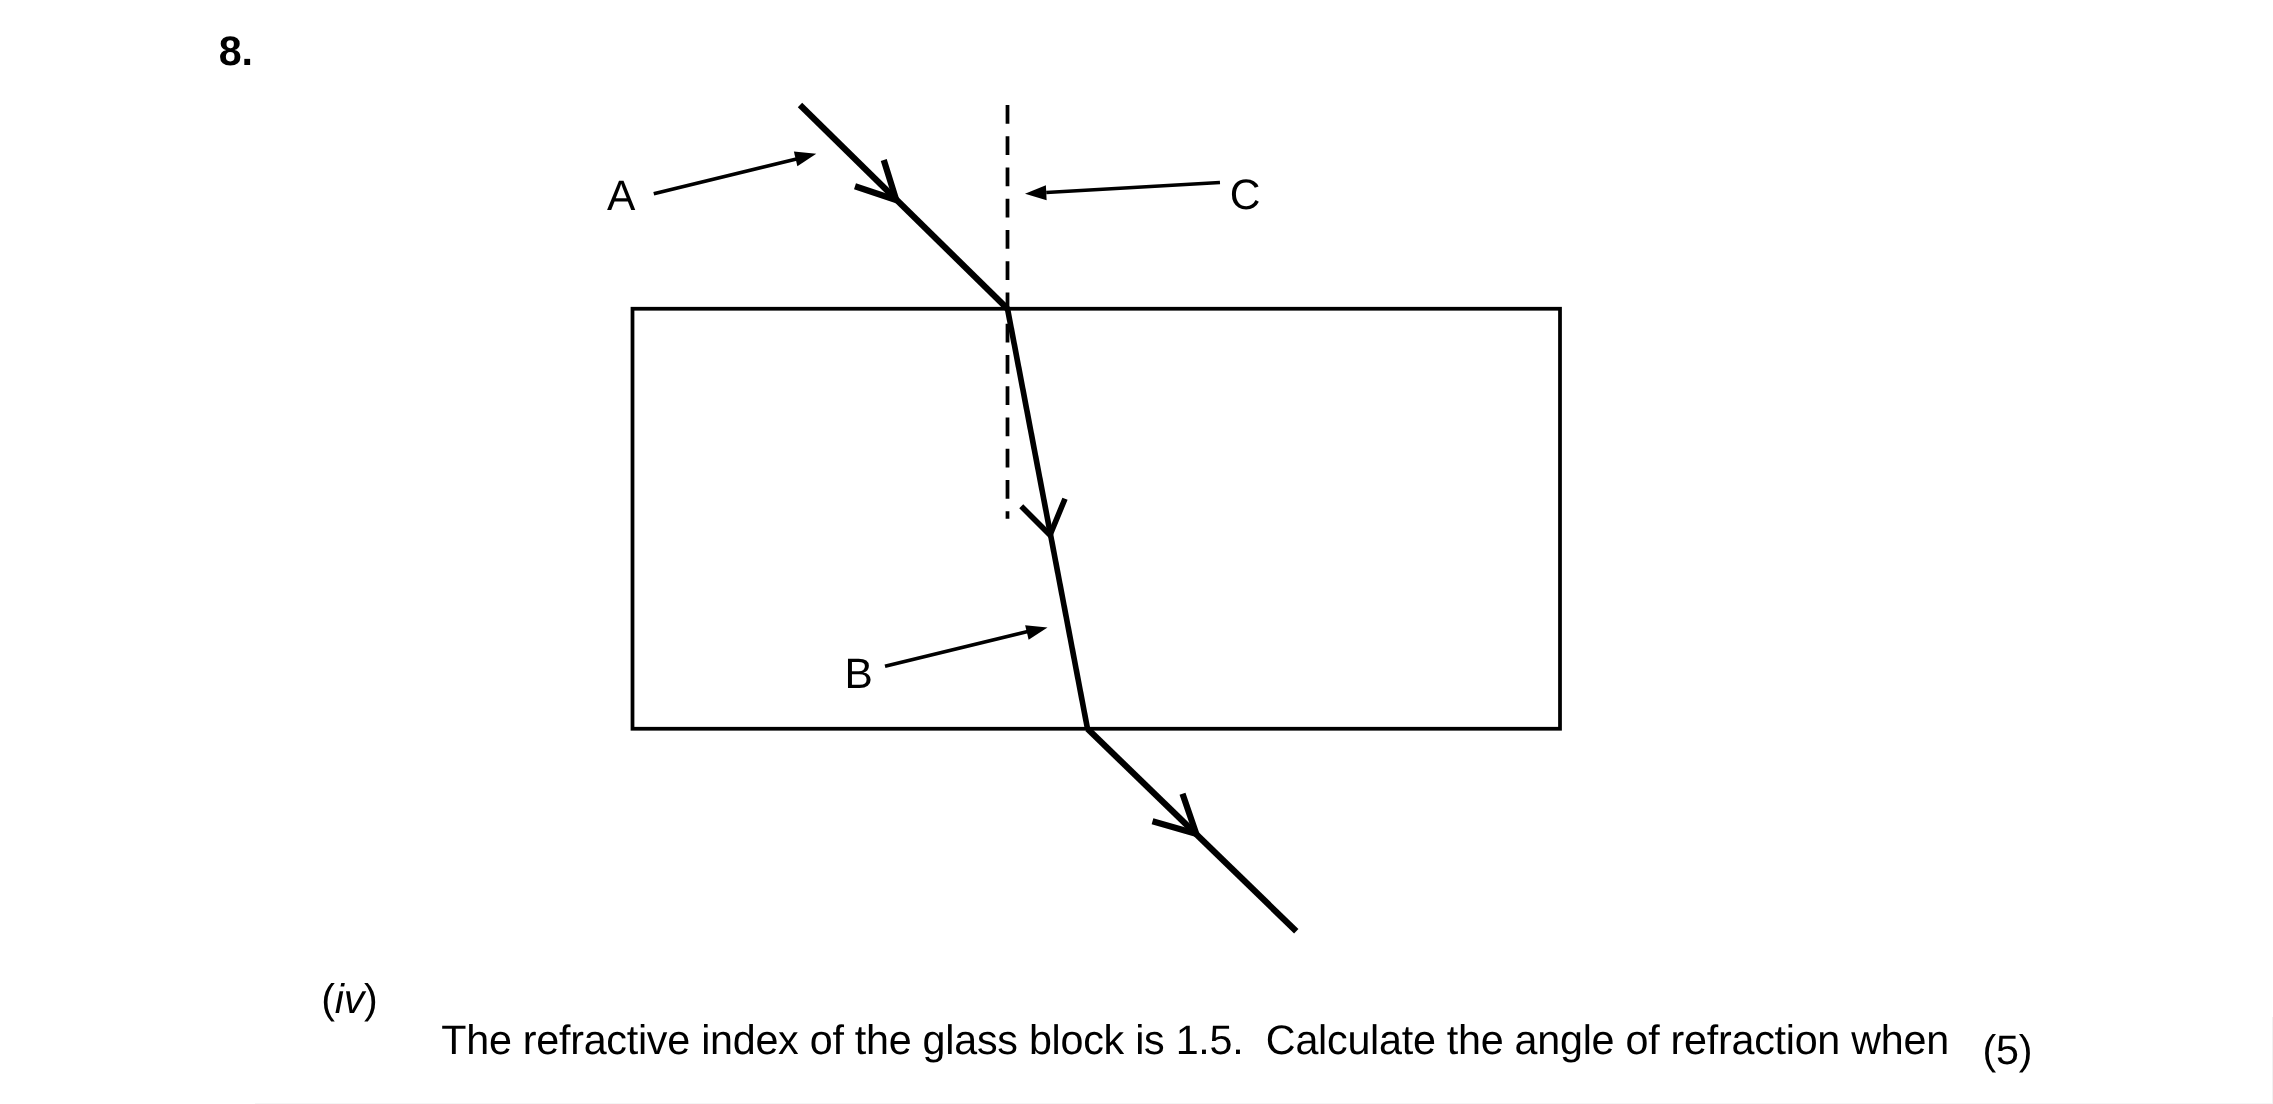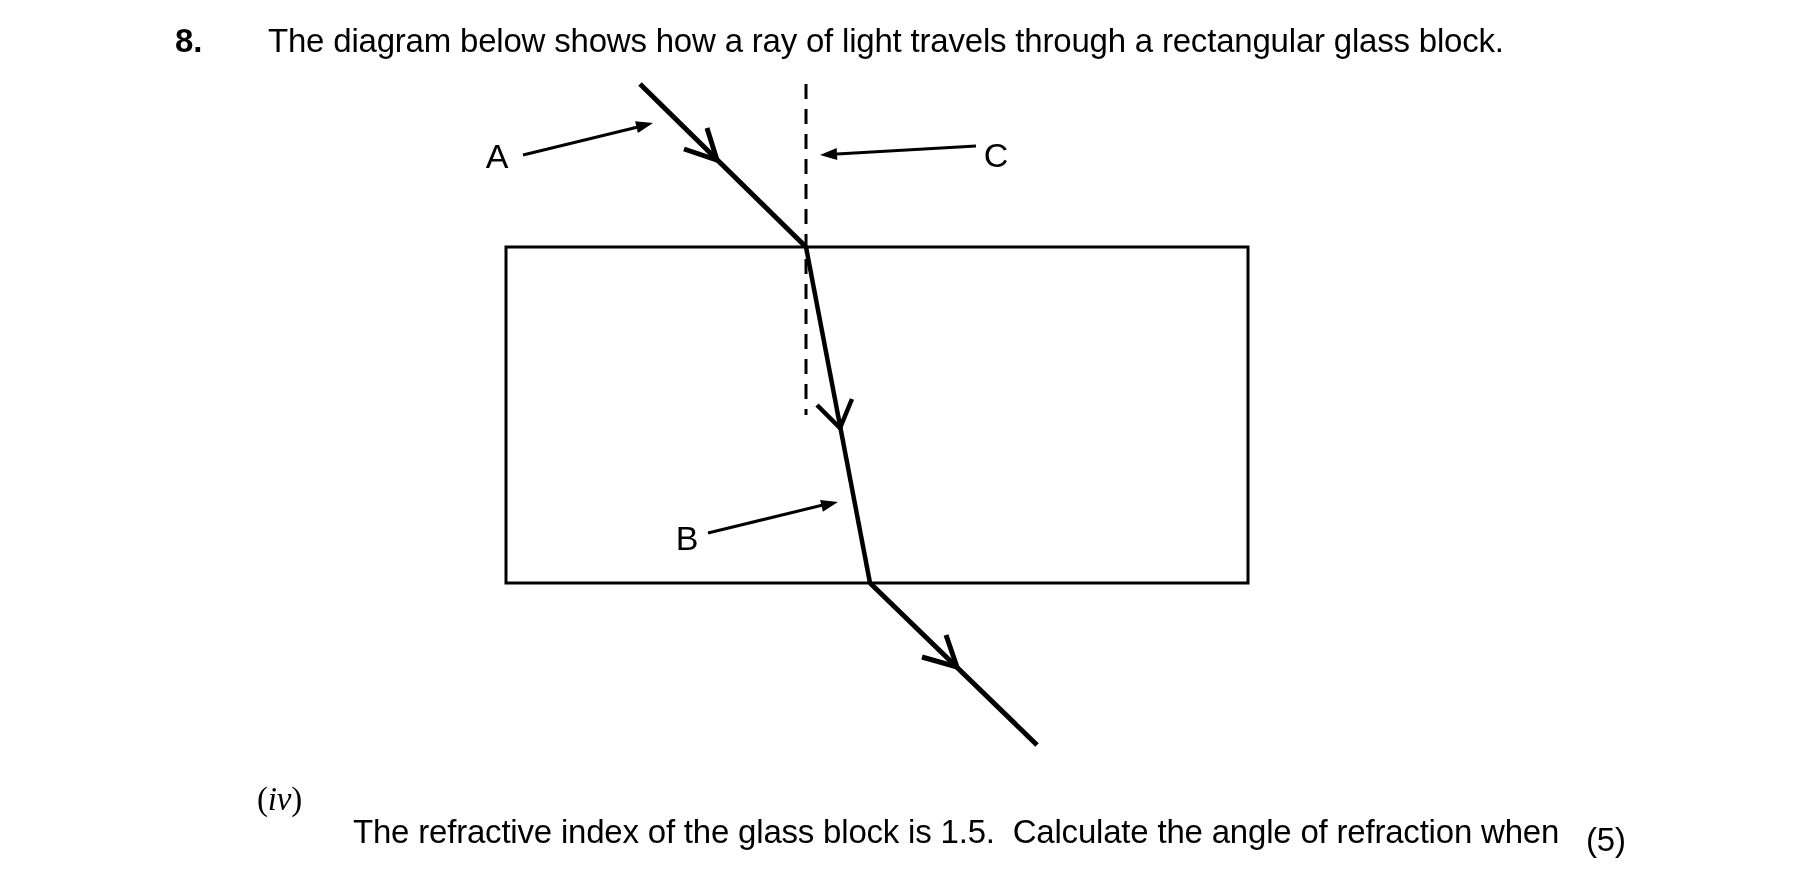--- a/index.html
+++ b/index.html
@@ -26,40 +26,39 @@
   .bold { font-weight: bold; }
   .ital { font-style: italic; }
   #question-number { left: 175px; top: 21px; }
   #question-text   { left: 268px; top: 21px; }
   #diagram-svg {
     position: absolute;
     left: 0; top: 0;
     width: 1818px;
     height: 883px;
   }
-  #sub-numeral { left: 257px;  top: 779px; font-family: Liberation Serif, serif; }
+  #sub-numeral { left: 257px;  top: 779px; }
   #sub-line1   { left: 353px;  top: 812px; }
   #sub-line2   { left: 348px;  top: 818px; }
   #sub-marks   { left: 1586px; top: 820px; }
   svg .ink-stroke { stroke: currentColor; fill: none; }
   svg .ink-fill   { fill: currentColor; stroke: none; }
   svg text {
     font-family: "Liberation Sans", "DejaVu Sans", sans-serif;
     font-size: 34px;
     fill: currentColor;
   }
 </style>
 </head>
 <body>
 
 <div class="page" style="background: rgb(255, 255, 255); color: rgb(0, 0, 0);">
 
   <span class="txt bold" id="question-number">8.</span>
 
-  <span class="txt" id="question-text">The diagram below shows how a ray of light travels through a rectangular glass block.</span>
 
   <svg id="diagram-svg" viewBox="0 0 1818 883">
 
     <rect x="506" y="247" width="742" height="336" stroke-width="3" class="ink-stroke"></rect>
 
     <line x1="806" y1="84" x2="806" y2="415" stroke-width="3" stroke-dasharray="15 10" class="ink-stroke"></line>
 
     <line x1="640" y1="84" x2="806" y2="247" stroke-width="5" class="ink-stroke"></line>
     <polyline points="684,149 717,160 707,128" stroke-width="5" class="ink-stroke"></polyline>
 

